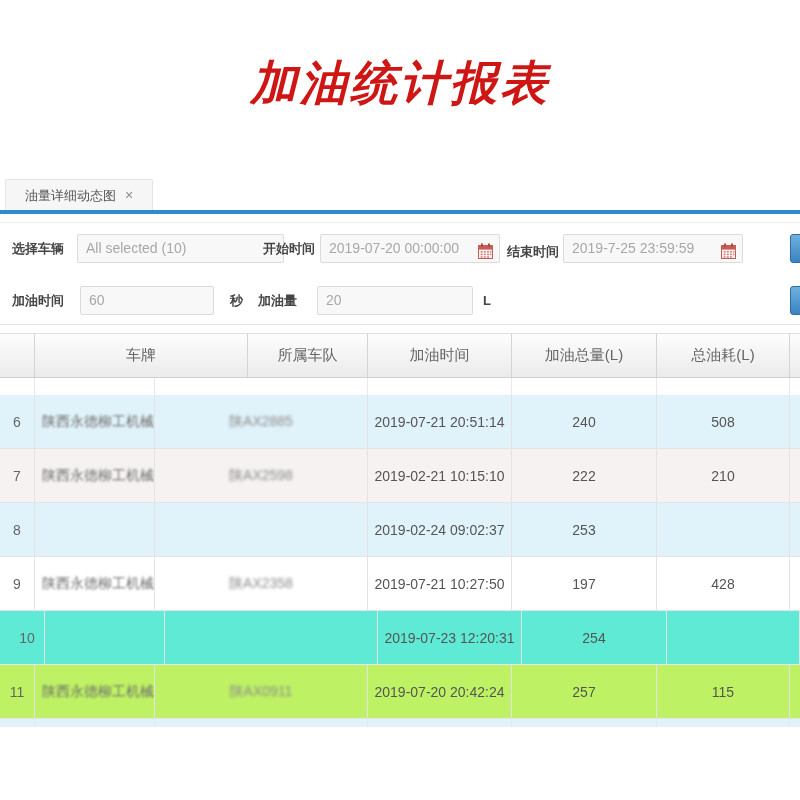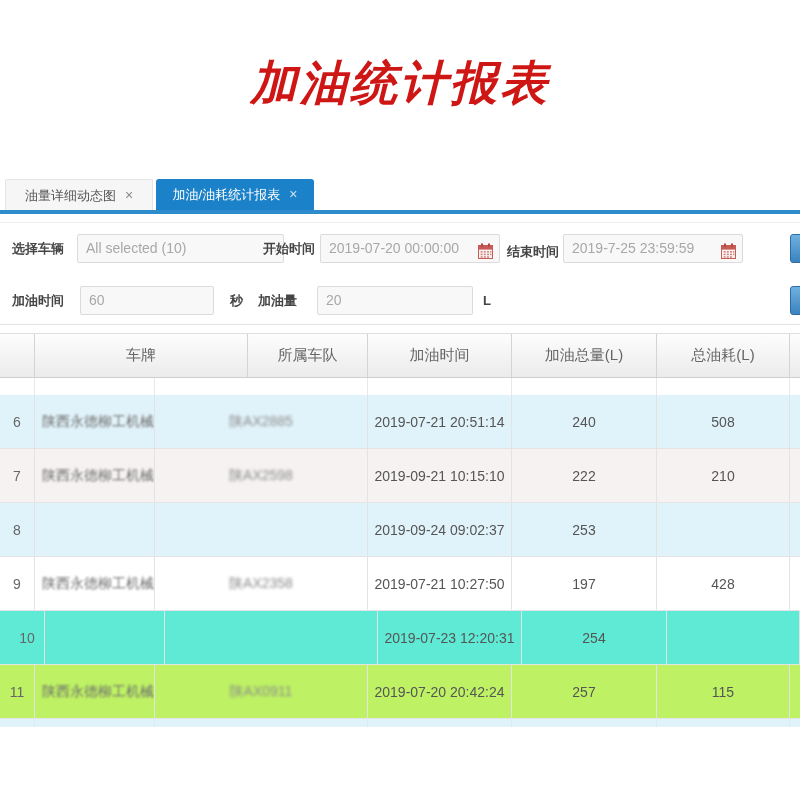--- a/index.html
+++ b/index.html
@@ -99,23 +99,20 @@
 <body>
 
 <div class="stage">
 
   <div class="page-title">加油统计报表</div>
 
   <div class="tabbar">
     <div class="tab-underline"></div>
     <div class="tab tab-inactive">
       <span>油量详细动态图</span><span class="close">×</span>
-    </div>
-    <div class="tab tab-active">
-      <span>加油/油耗统计报表</span><span class="close">×</span>
     </div>
   </div>
 
   <div class="filter-panel">
 
     <div class="flabel" style="left:12px;top:11px;">选择车辆</div>
     <div class="fbox" style="left:77px;top:11px;width:207px;">
       <span>All selected (10)</span>
       <span class="ellipsis">...</span>
     </div>
@@ -225,34 +222,34 @@
     <div class="td c6"></div>
   </div>
         <div class="trow" style="background: rgb(245, 242, 241);">
     <div class="td num c0">7</div>
     <div class="td fleet c1">
             <span>陕西永德柳工机械有</span>
           </div>
     <div class="td plate c2">
             <span>陕AX2598</span>
           </div>
-    <div class="td c3">2019-09-21 10:15:10</div>
+    <div class="td c3">2019-02-21 10:15:10</div>
     <div class="td c4">222</div>
     <div class="td c5">210</div>
     <div class="td c6"></div>
   </div>
         <div class="trow" style="background: rgb(225, 243, 250);">
     <div class="td num c0">8</div>
     <div class="td fleet c1">
             <span></span>
           </div>
     <div class="td plate c2">
             <span></span>
           </div>
-    <div class="td c3">2019-09-24 09:02:37</div>
+    <div class="td c3">2019-02-24 09:02:37</div>
     <div class="td c4">253</div>
     <div class="td c5"></div>
     <div class="td c6"></div>
   </div>
         <div class="trow" style="background: rgb(255, 255, 255);">
     <div class="td num c0">9</div>
     <div class="td fleet c1">
             <span>陕西永德柳工机械有</span>
           </div>
     <div class="td plate c2">

